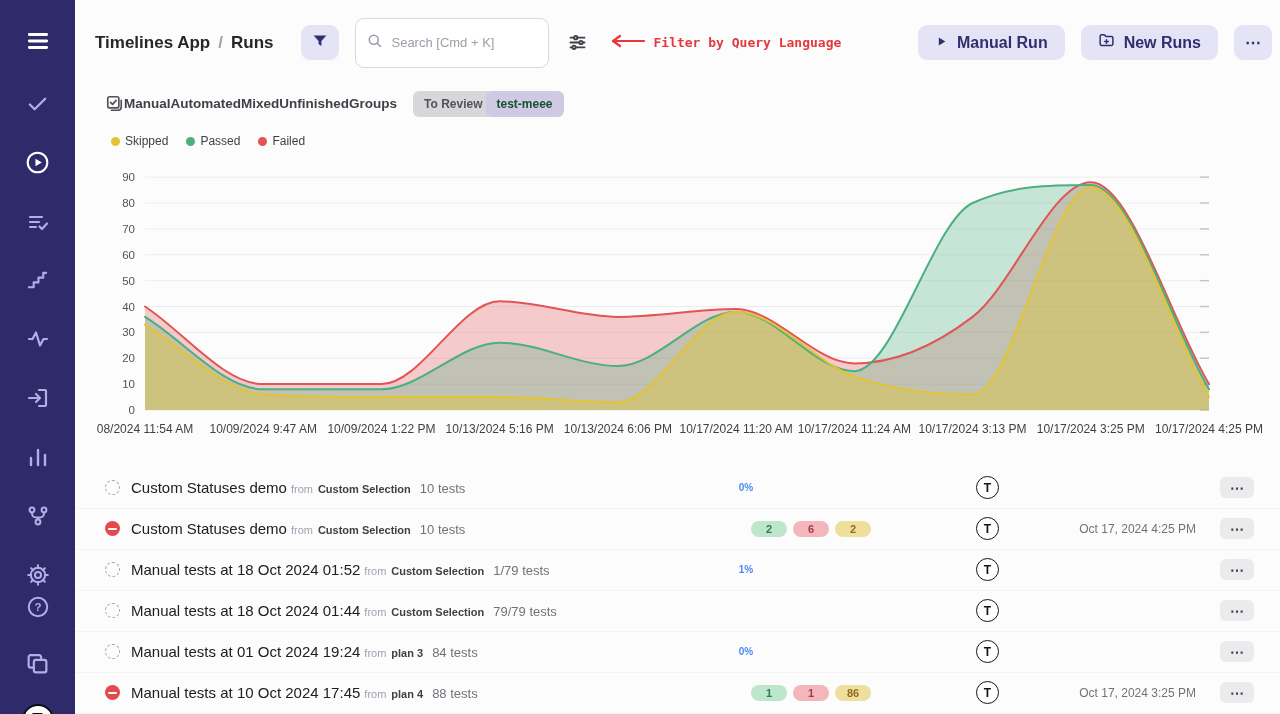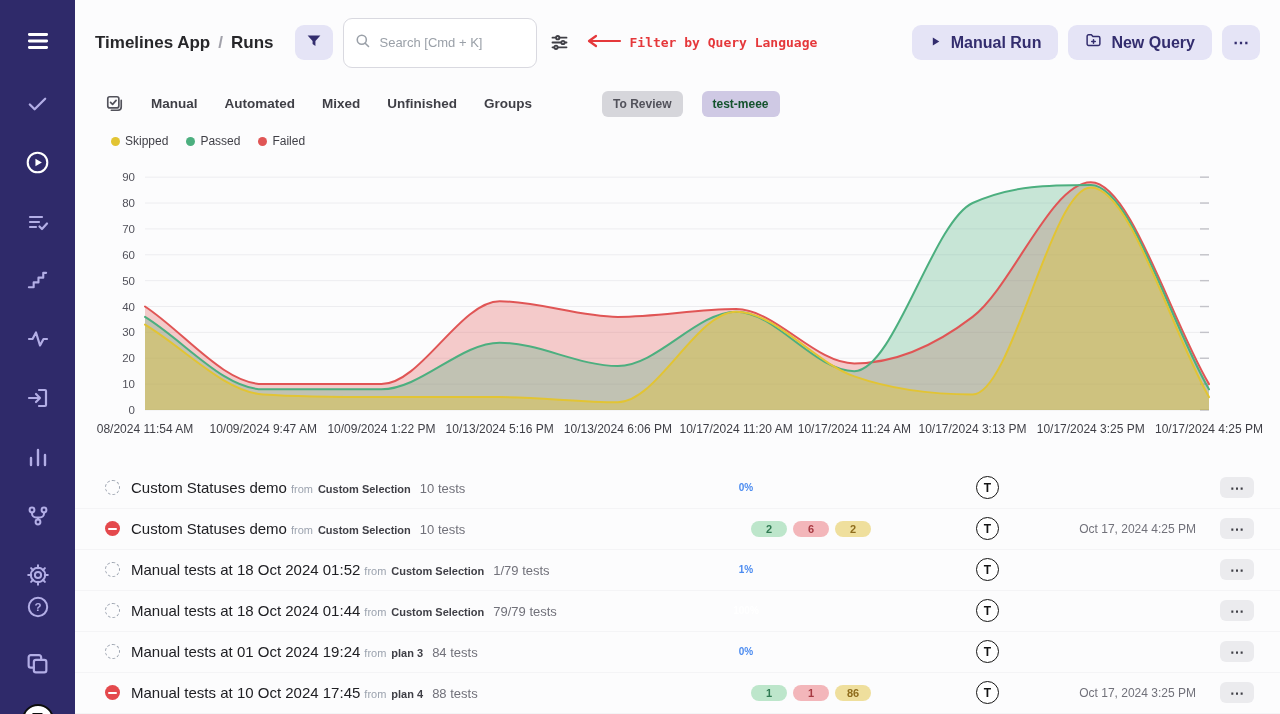--- a/index.html
+++ b/index.html
@@ -13,41 +13,41 @@
   .sidebar svg { display:block; }
   .side-btn { background:none; border:none; cursor:pointer; padding:4px; }
   .side-nav { display:flex; flex-direction:column; gap:27px; margin-top:30px; align-items:center; }
   .side-nav-bottom { margin-top:auto; display:flex; flex-direction:column; gap:24px; align-items:center; }
   .side-logo { width:32px; height:32px; border-radius:50%; background:#fff; border:2px solid #0d0d0d;
     display:flex; align-items:center; justify-content:center; font-weight:800; font-size:17px; color:#0d0d0d; }
 
   
   .main { flex:1; display:flex; flex-direction:column; background:#fcfcfd; }
 
-  header.topbar { height:88px; display:flex; align-items:center; padding:0 20px 0 20px; gap:10px; background:#fcfcfd; }
+  header.topbar { height:88px; display:flex; align-items:center; padding:0 8px 0 20px; gap:16px; background:#fcfcfd; }
   .breadcrumb { font-size:17px; font-weight:700; color:#27272a; display:flex; gap:8px; align-items:center; margin-right:12px; white-space:nowrap; }
   .breadcrumb .sep { color:#a1a1aa; font-weight:600; }
   .icon-btn { width:38px; height:35px; border:none; border-radius:9px; background:#e5e4f6;
     display:flex; align-items:center; justify-content:center; cursor:pointer; }
   .search { width:194px; height:50px; background:#fff; border:1px solid #d9d9e0; border-radius:9px;
     display:flex; align-items:center; padding:0 10px; gap:8px; }
   .search input { border:none; outline:none; flex:1; font-size:13px; color:#3f3f46; background:transparent; min-width:0; }
   .search input::placeholder { color:#9aa0a8; }
   .ghost-icon-btn { background:none; border:none; cursor:pointer; padding:2px; display:flex; align-items:center; }
   .annotation { display:flex; align-items:center; gap:7px; margin-left:2px;justify-content:center; }
   .annotation .ann-text { font-family:"DejaVu Sans Mono", monospace; font-size:13px; font-weight:700; color:#e5383b; white-space:nowrap; }
   .spacer { flex:1; }
   .pill-btn { height:35px; border:none; border-radius:9px; background:#e5e4f6; color:#332d6e;
     font-size:16px; font-weight:700; display:flex; align-items:center; gap:9px; padding:0 17px; cursor:pointer;
     font-family:"Liberation Sans", sans-serif; white-space:nowrap; }
   .more-btn { width:38px; height:35px; border:none; border-radius:9px; background:#e5e4f6; color:#332d6e;
     font-size:16px; font-weight:800; cursor:pointer; }
 
   
-  .tabs-row { display:flex; align-items:center; gap:27px; padding:0 30px; height:38px; }
+  .tabs-row { display:flex; align-items:center; padding:0 30px; height:38px; }
   .tab { background:none; border:none; font-size:13.5px; font-weight:700; color:#3f3f46; cursor:pointer;
     font-family:"Liberation Sans", sans-serif; padding:0; }
   .filter-pill { border:none; border-radius:6px; font-size:12px; font-weight:700; padding:6px 11px; cursor:pointer;
     font-family:"Liberation Sans", sans-serif; }
   .filter-pill.gray { background:#d6d6db; color:#52525b; }
   .filter-pill.purple { background:#cfc9e4; color:#14532d; margin-left:-8px; }
   .pill-gap { width:16px; }
 
   
   .legend { display:flex; gap:18px; align-items:flex-start; margin:12px 0 0 36px; height:16px; }
@@ -219,21 +219,21 @@
         </span>
         <span>Manual Run</span>
       </button>
       <button class="pill-btn">
         <span>
           <svg width="17" height="17" viewBox="0 0 24 24" fill="none" stroke="#332d6e" stroke-width="2.1" stroke-linejoin="round">
               <path d="M3 7V6a2 2 0 012-2h4l2.2 2.5H19a2 2 0 012 2V17a2 2 0 01-2 2H5a2 2 0 01-2-2z"></path>
               <path d="M12 11v5M9.5 13.5h5" stroke-linecap="round"></path>
             </svg>
         </span>
-        <span>New Query</span>
+        <span>New Runs</span>
       </button>
       <button class="more-btn">⋯</button>
     </header>
 
     <div class="tabs-row">
       <span style="display:flex;cursor:pointer;">
         <svg width="19" height="19" viewBox="0 0 24 24" fill="none" stroke="#52525b" stroke-width="2.1" stroke-linejoin="round">
             <rect x="3.5" y="3.5" width="14" height="14" rx="2.5"></rect>
             <path d="M7 10.5l2.6 2.6 4.4-5" stroke-linecap="round"></path>
             <path d="M20.5 8v8.5a4 4 0 01-4 4H8" stroke-linecap="round"></path>

